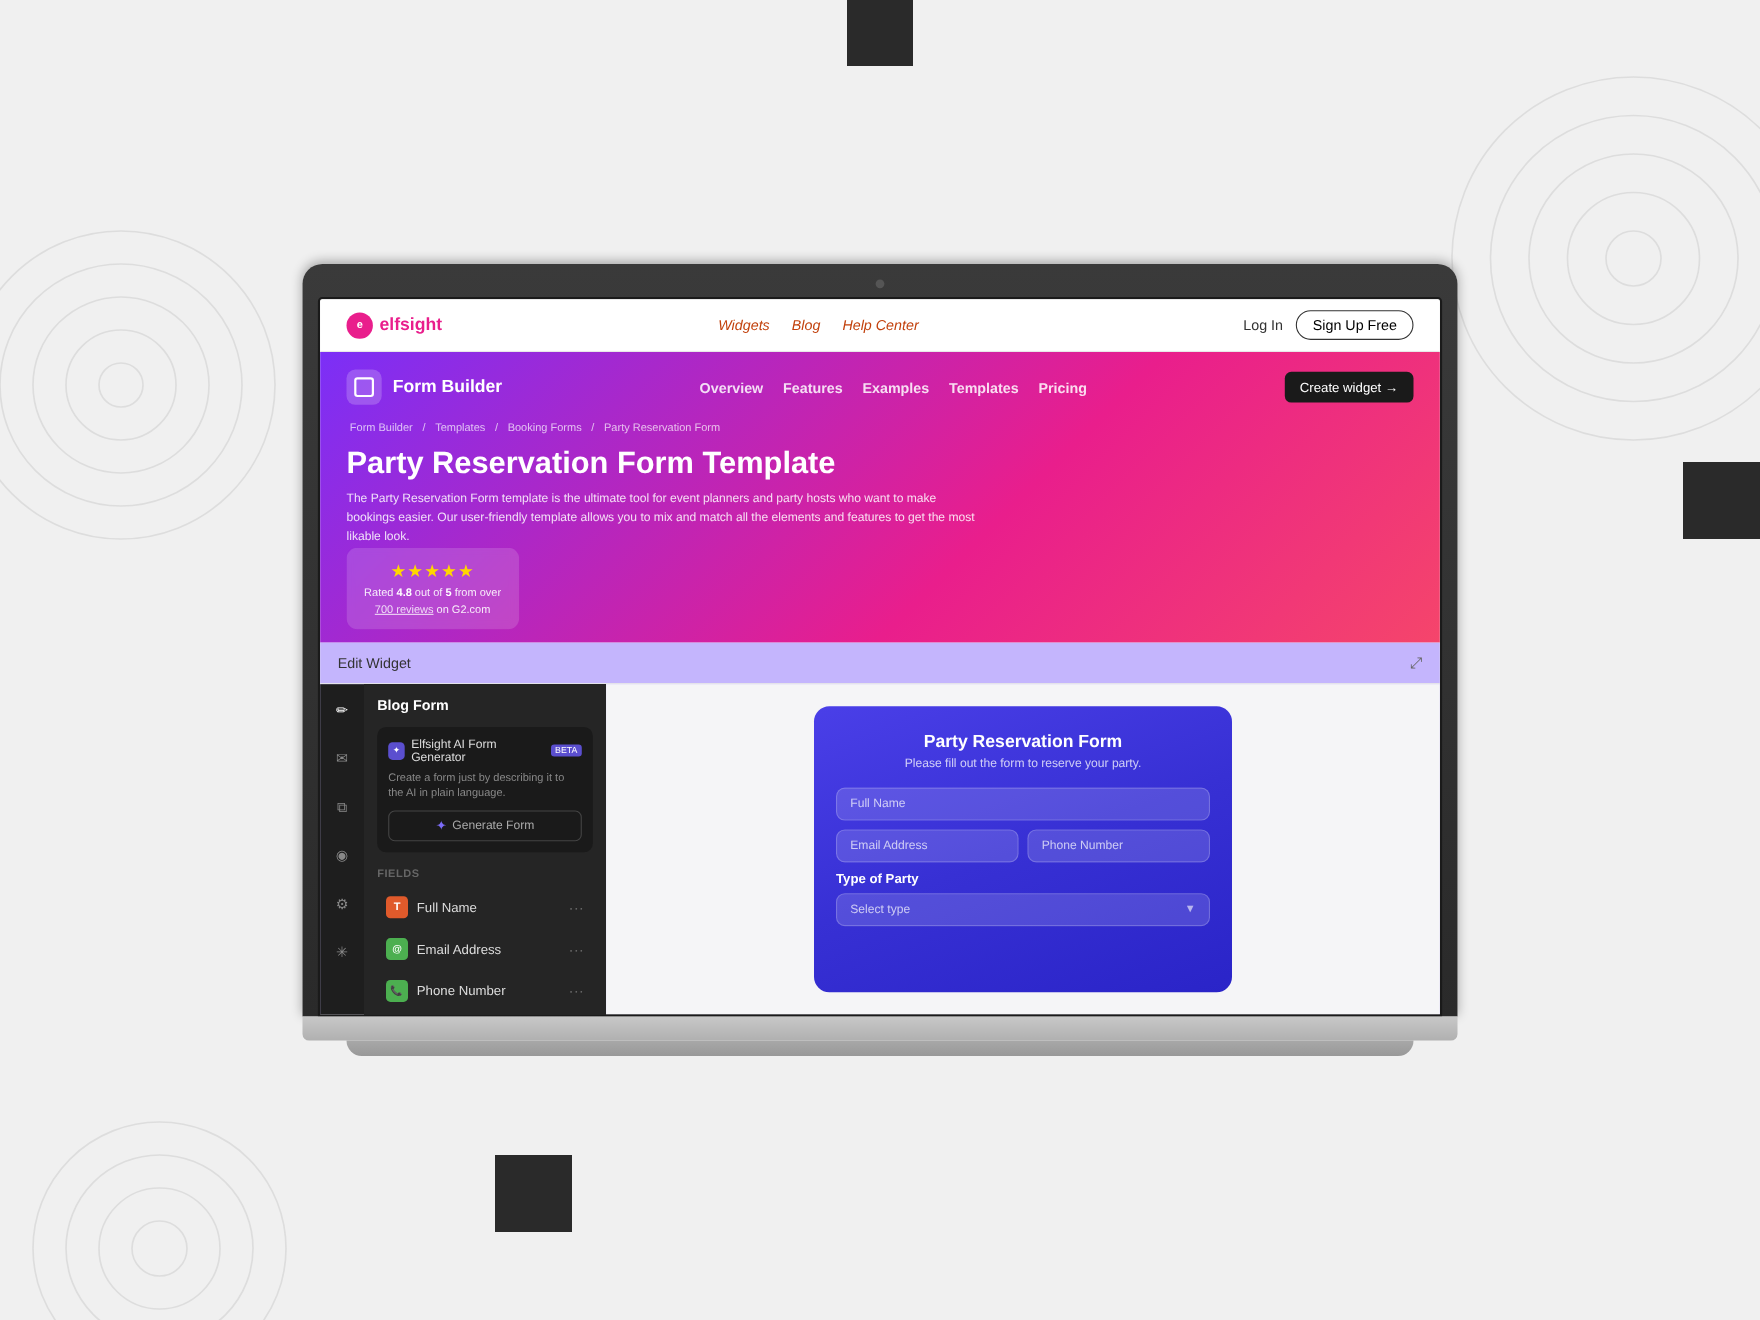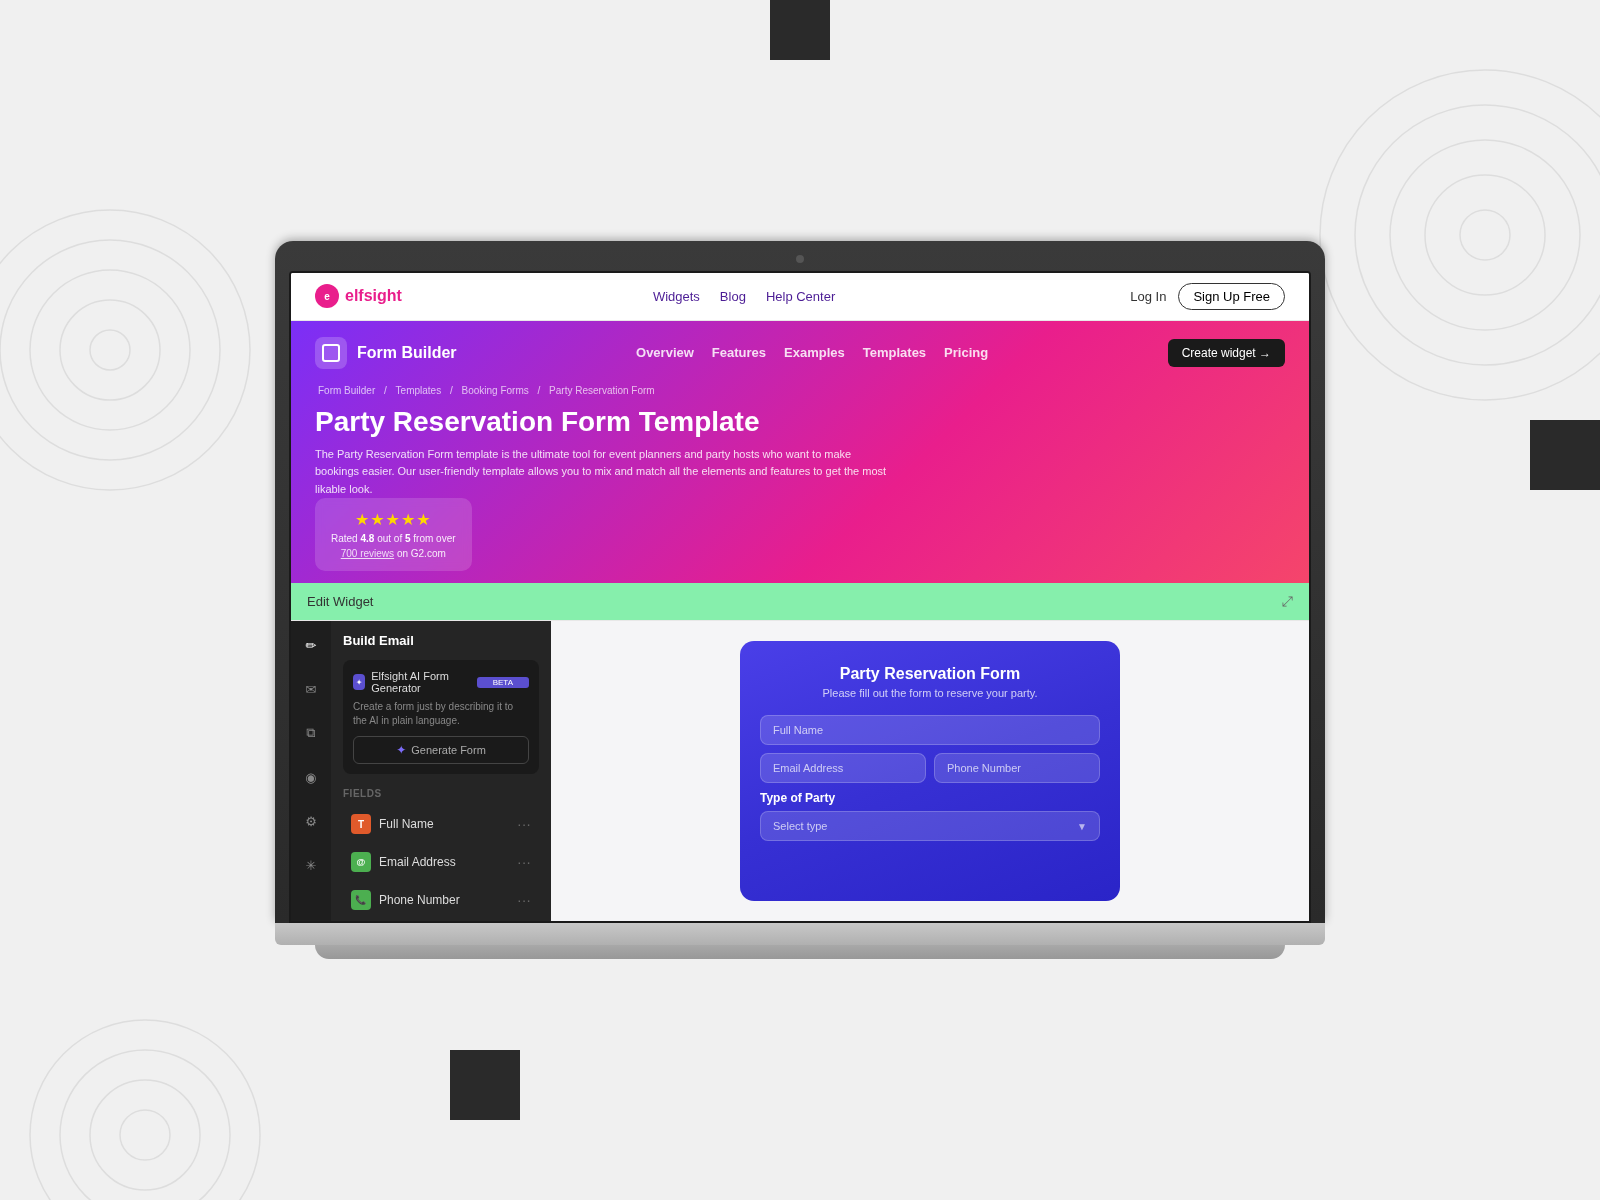--- a/index.html
+++ b/index.html
@@ -133,21 +133,22 @@
       font-weight: bold;
     }
     .site-nav {
       display: flex;
       gap: 20px;
       font-size: 13px;
       color: #333;
     }
     .site-nav a {
       text-decoration: none;
-      color: #4c1d95;
+      color: #c2410c;
+      font-style: italic;
     }
     .header-actions {
       display: flex;
       align-items: center;
       gap: 12px;
     }
     .btn-login {
       font-size: 13px;
       color: #333;
       background: none;
@@ -268,21 +269,21 @@
     }
     .rating-text strong { color: white; }
     .rating-link {
       font-size: 10px;
       color: rgba(255,255,255,0.8);
       text-decoration: underline;
     }
 
     
     .edit-widget-section {
-      background: #86efac;
+      background: #c4b5fd;
     }
     .edit-widget-header {
       display: flex;
       align-items: center;
       justify-content: space-between;
       padding: 10px 16px;
       border-bottom: 1px solid #e8e8e8;
       font-size: 13px;
       color: #333;
     }
@@ -356,21 +357,21 @@
       display: flex;
       align-items: center;
       justify-content: center;
       font-size: 8px;
       color: white;
     }
     .beta-badge {
       background: #5b4fcf;
       color: white;
       font-size: 8px;
-      padding: 1px 16px;
+      padding: 1px 4px;
       border-radius: 3px;
     }
     .ai-desc {
       font-size: 10px;
       color: #888;
       line-height: 1.4;
       margin-bottom: 8px;
     }
     .btn-generate {
       display: flex;
@@ -619,21 +620,21 @@
           <div class="sidebar-icons">
             <div class="sidebar-icon active">✏</div>
             <div class="sidebar-icon">✉</div>
             <div class="sidebar-icon">⧉</div>
             <div class="sidebar-icon">◉</div>
             <div class="sidebar-icon">⚙</div>
             <div class="sidebar-icon">✳</div>
           </div>
 
           <div class="build-form-panel">
-            <div class="panel-title">Build Email</div>
+            <div class="panel-title">Blog Form</div>
 
             <div class="ai-form-section">
               <div class="ai-label">
                 <div class="ai-icon">✦</div>
                 <span>Elfsight AI Form Generator</span>
                 <span class="beta-badge">BETA</span>
               </div>
               <p class="ai-desc">Create a form just by describing it to the AI in plain language.</p>
               <button class="btn-generate">
                 <span class="generate-icon">✦</span>

